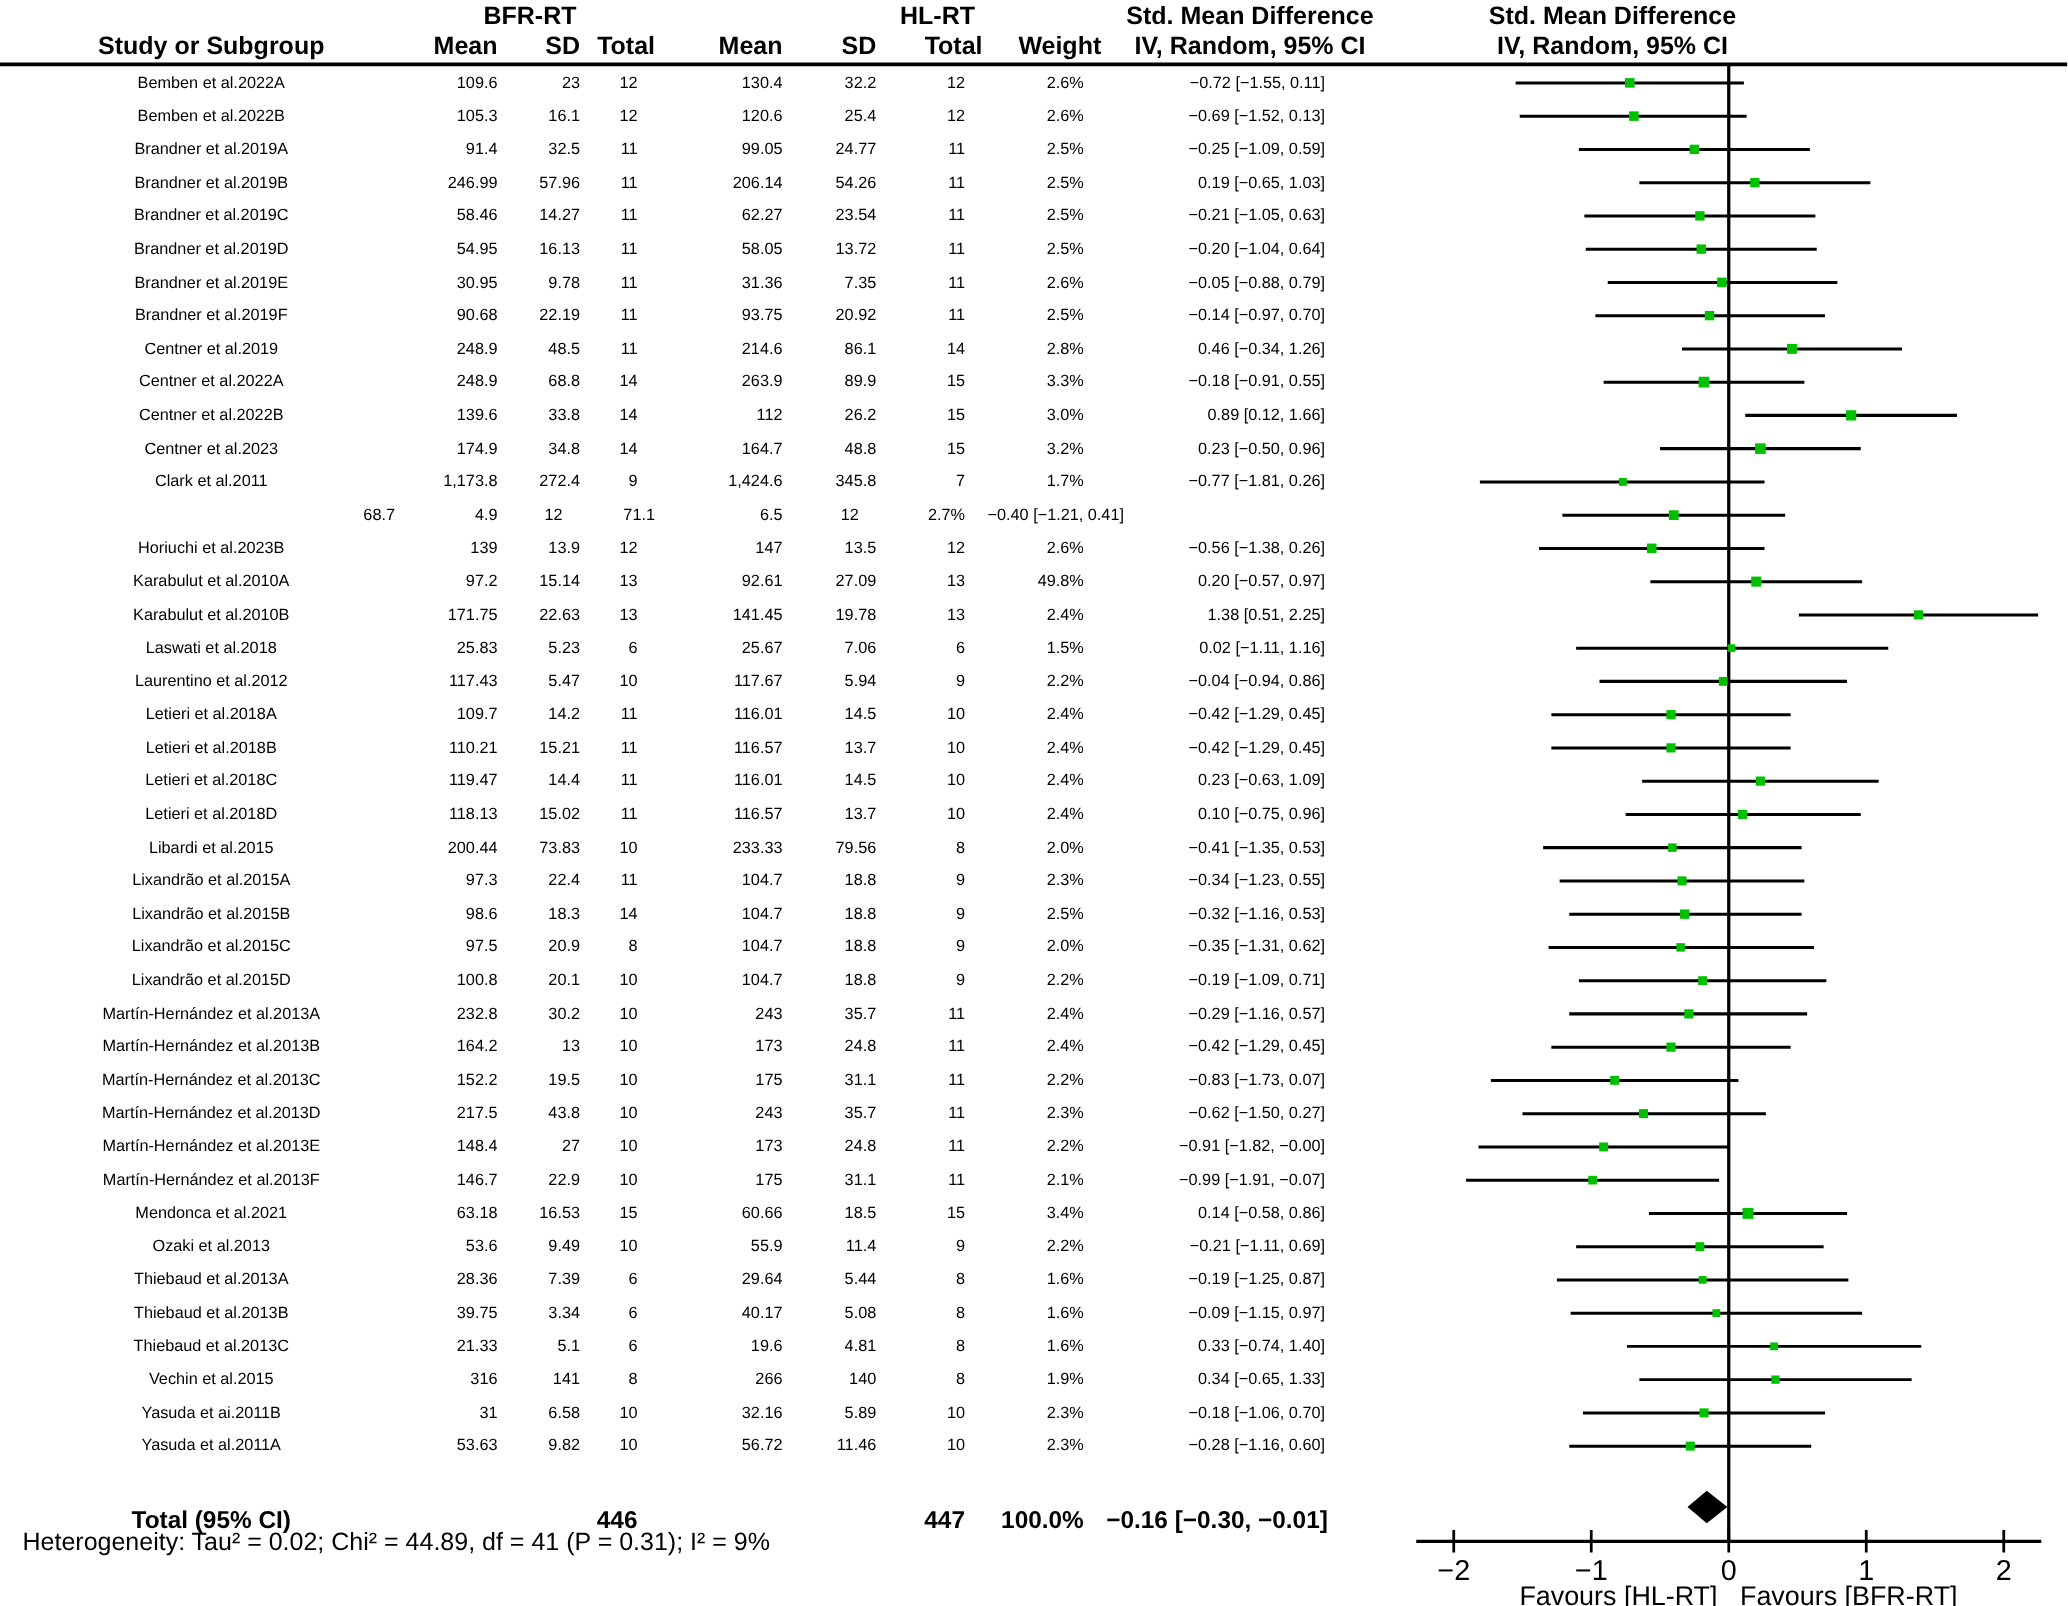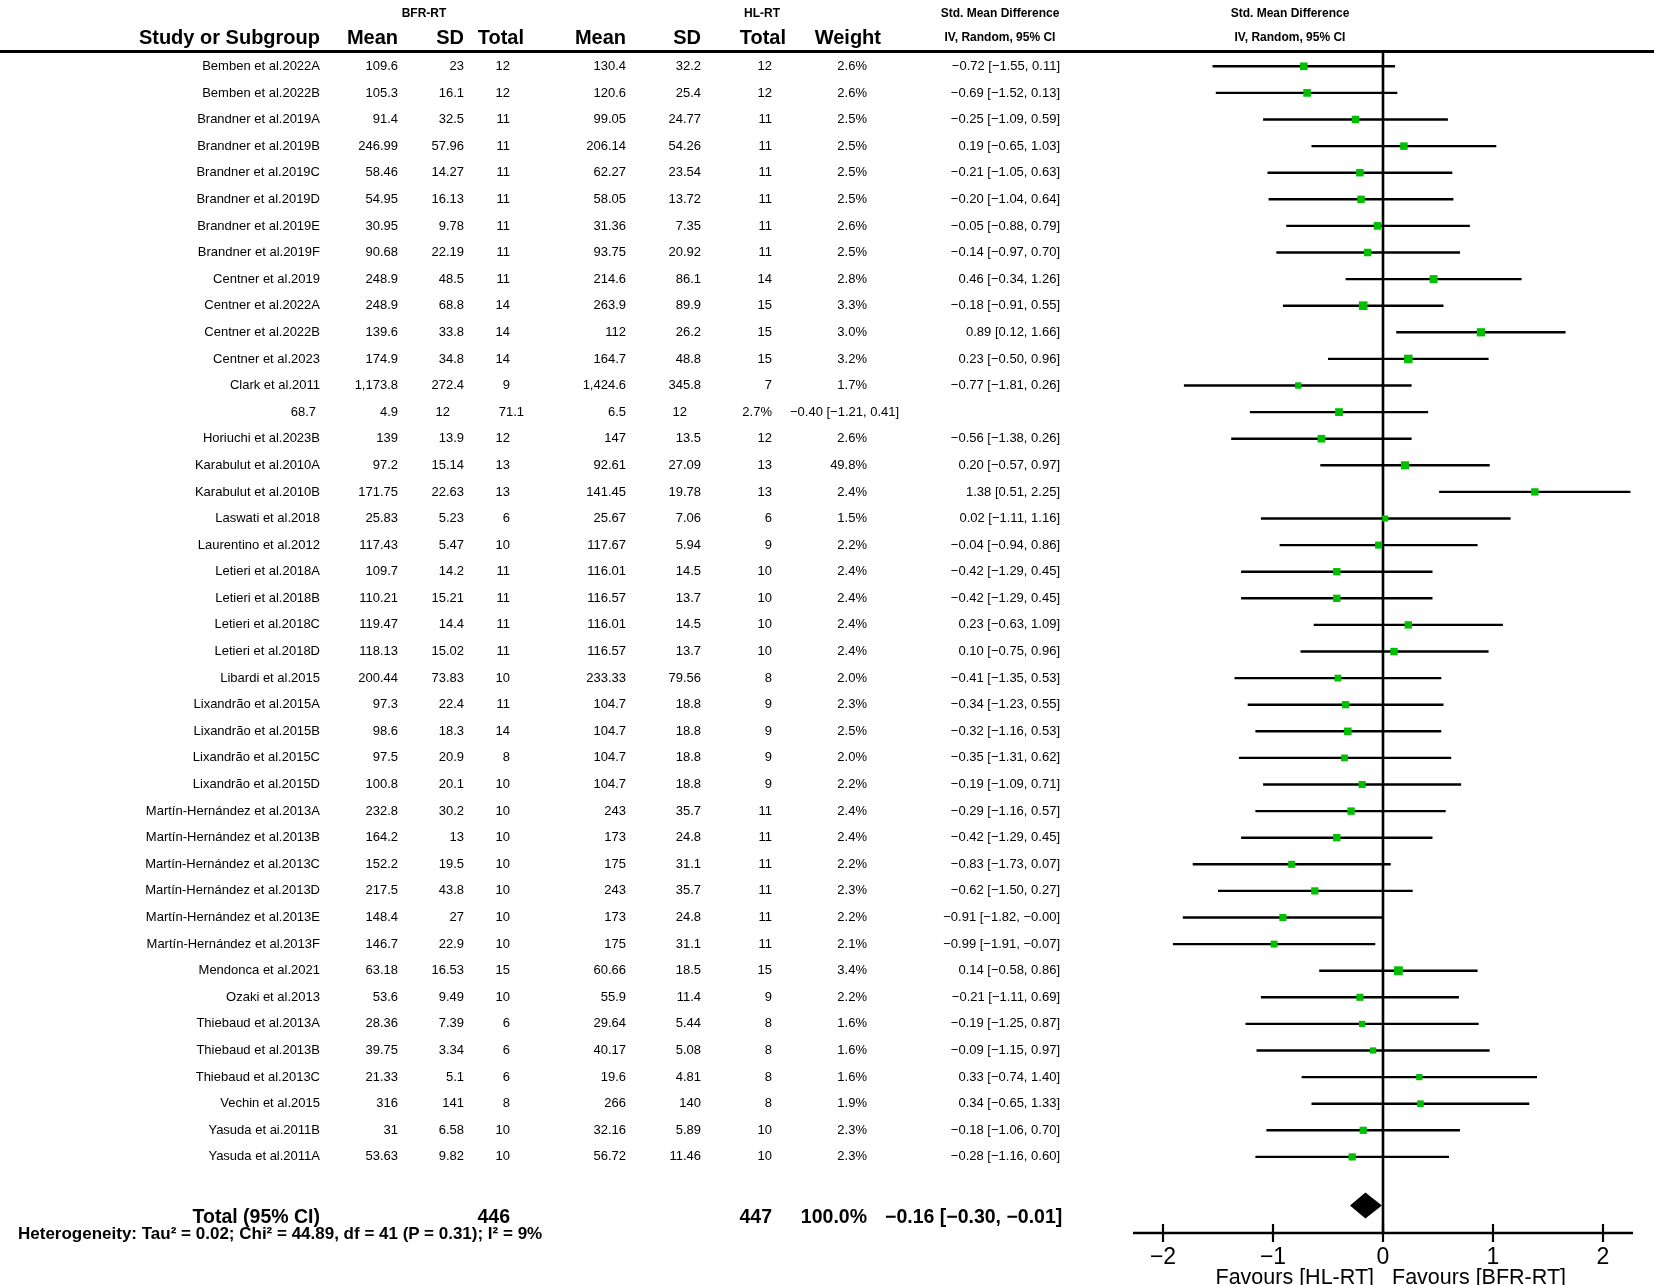--- a/index.html
+++ b/index.html
@@ -1,31 +1,31 @@
 <!DOCTYPE html>
 <html><head>
 <meta charset="utf-8">
 <style>
   html,body{margin:0;padding:0;background:#fff;}
   .canvas{position:relative;width:1654px;height:1285px;background:#ffffff;
           font-family:"Liberation Sans",sans-serif;color:#000;overflow:hidden;}
   .grid{display:grid;grid-template-columns:320px 82px 66px 60px 102px 75px 85px 95px 177px;width:1062px;}
   .row{height:26.6px;line-height:26.6px;font-size:13px;}
-  .hdr{position:absolute;font-weight:bold;font-size:12px;line-height:24px;white-space:nowrap;}
+  .hdr{position:absolute;font-weight:bold;font-size:20px;line-height:24px;white-space:nowrap;}
   .hdr-row{position:absolute;top:24px;left:0;font-weight:bold;font-size:20px;line-height:26px;}
   .cell{white-space:nowrap;overflow:visible;}
-  .study{padding-left:18px;text-align:right;}
+  .study{padding-left:18px;text-align:center;}
   .num{text-align:right;padding-right:4px;}
   .inset{padding-right:18px;}
   .ci{text-align:right;padding-right:2px;}
   .center{text-align:center;}
   .rule{position:absolute;left:0;top:50px;width:1654px;height:3px;background:#000;}
   #rows{position:absolute;top:53px;left:0;}
   #total-row{position:absolute;top:1192px;left:0;font-weight:bold;height:27px;line-height:27px;font-size:19.5px;margin-top:11px;}
-  .foot{position:absolute;left:18px;font-size:17px;line-height:24px;white-space:nowrap;font-weight:bold;}
+  .foot{position:absolute;left:18px;font-size:20px;line-height:24px;white-space:nowrap;}
   #plot-svg{position:absolute;left:0;top:0;width:1654px;height:1285px;}
   #plot-svg text{font-family:"Liberation Sans",sans-serif;fill:#000;}
 </style>
 </head>
 <body>
 
 <div class="canvas">
 
   <div class="hdr center" style="top:1px;left:320px;width:208px;">BFR-RT</div>
   <div class="hdr center" style="top:1px;left:528px;width:252px;text-align:right;">HL-RT</div>

